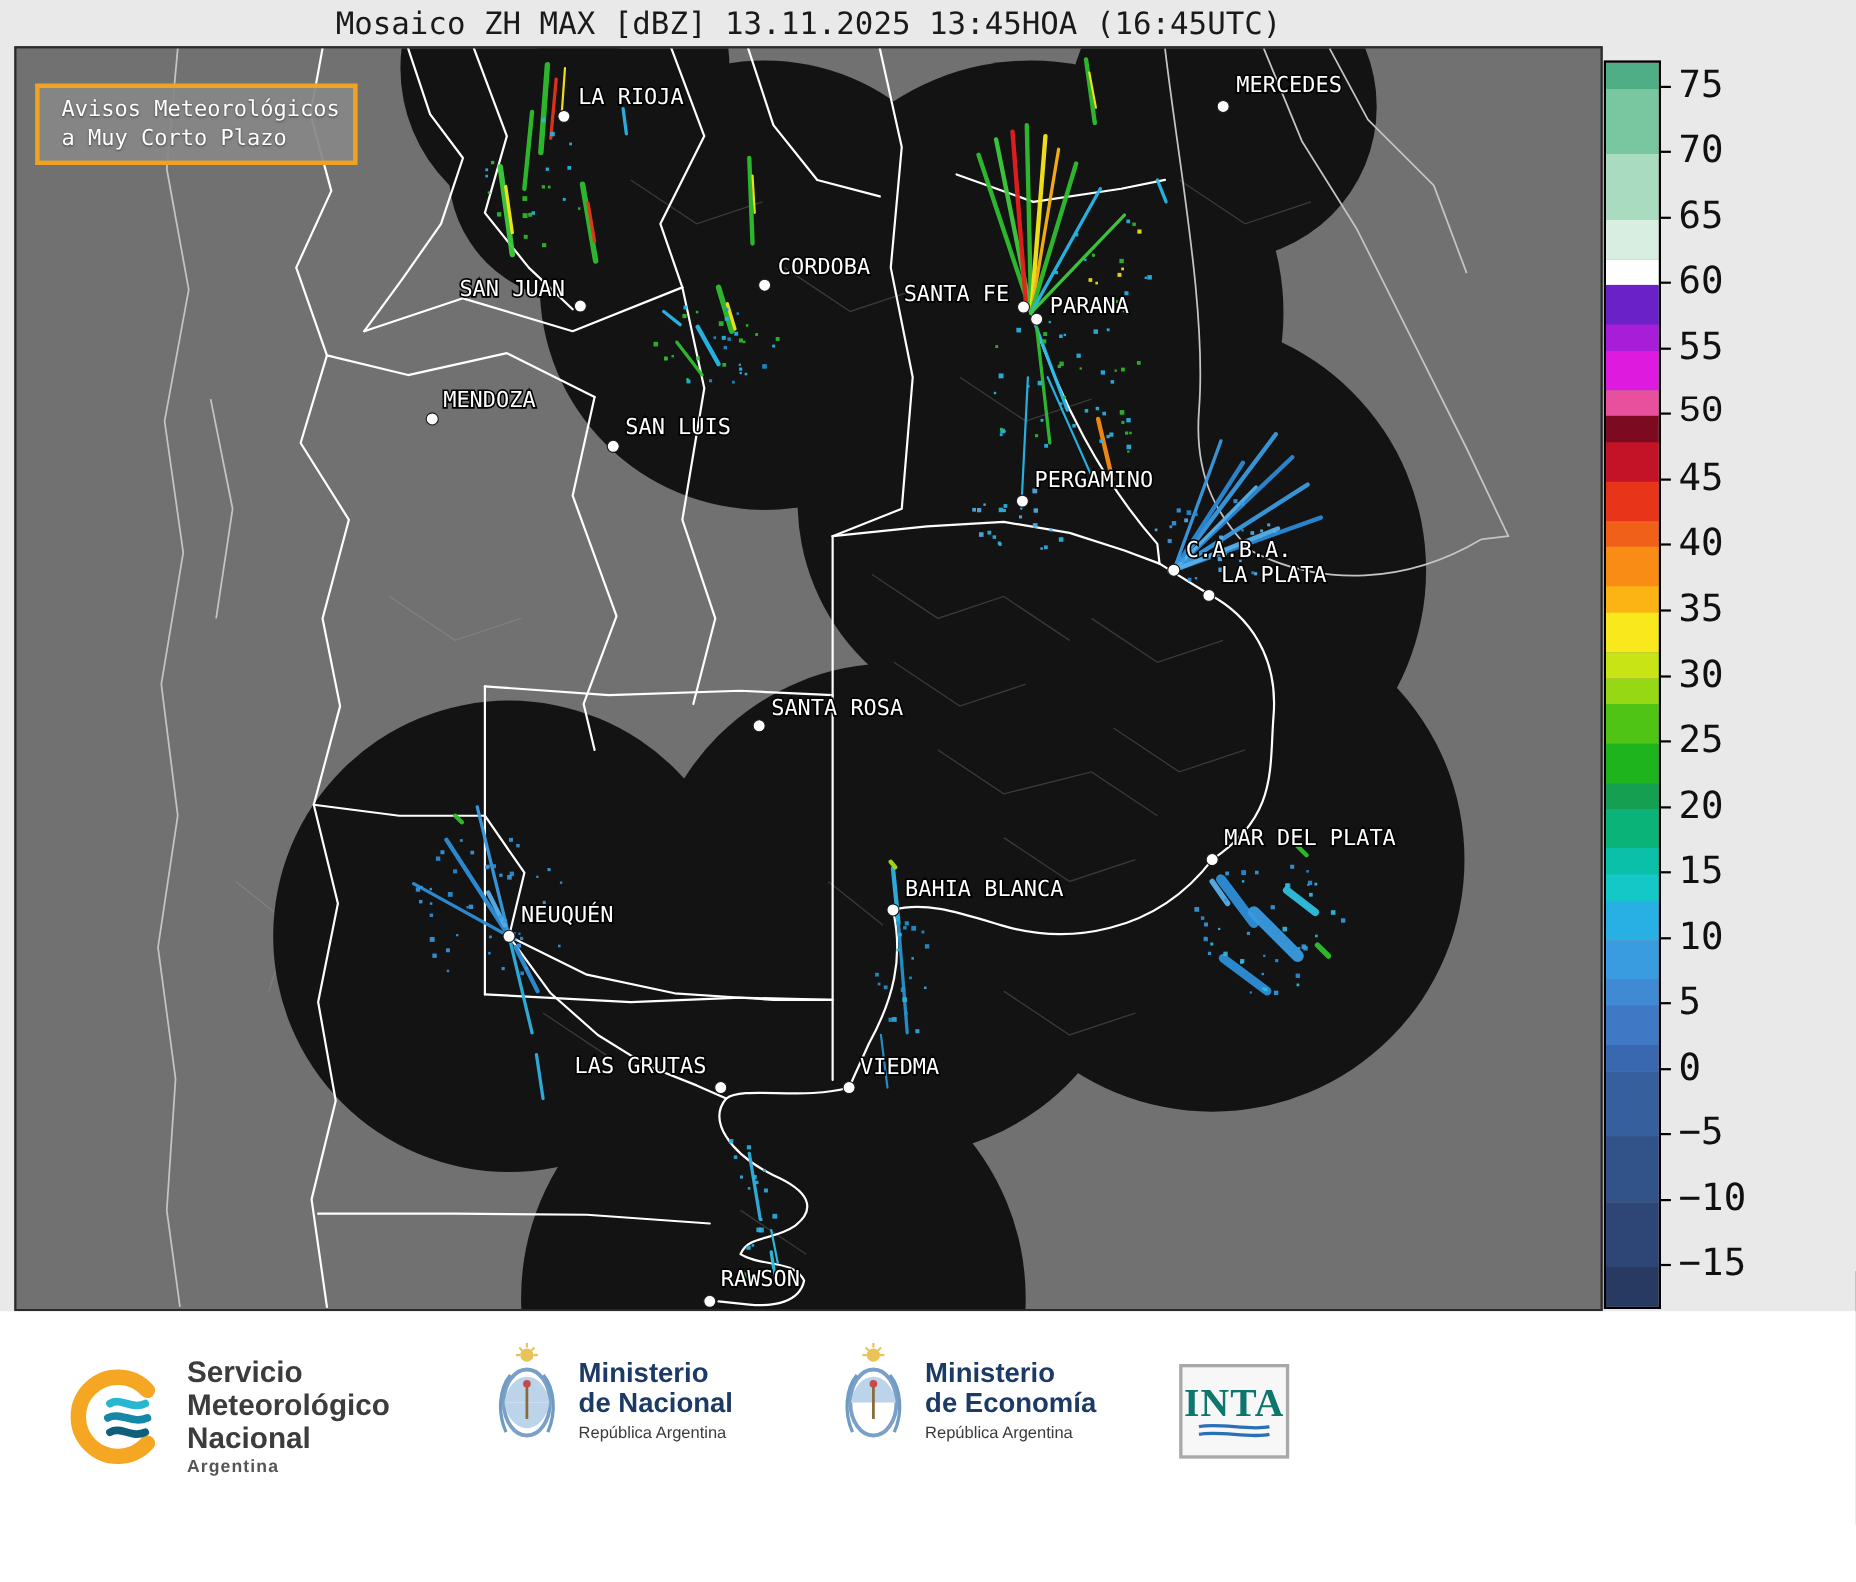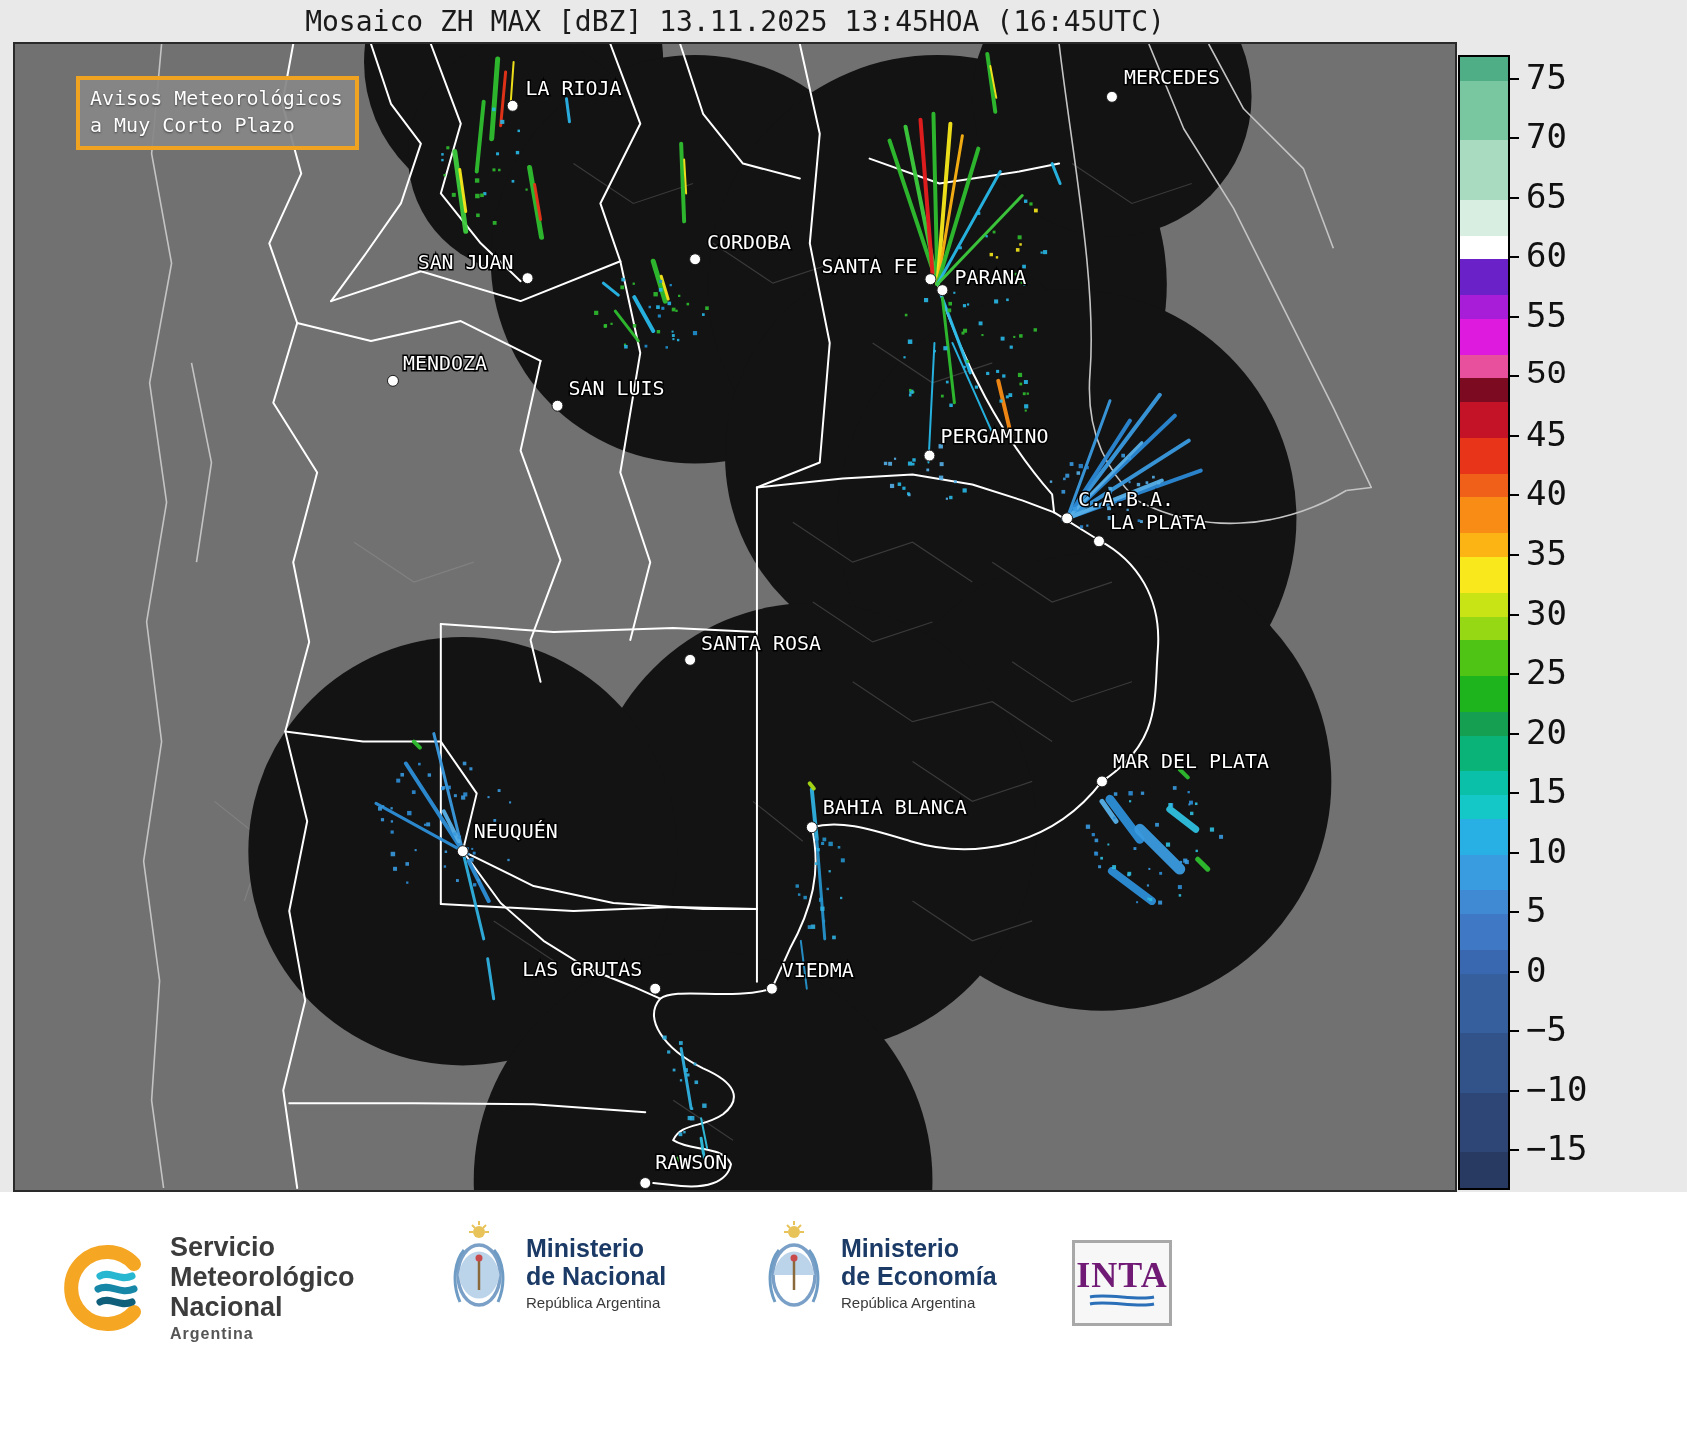--- a/index.html
+++ b/index.html
@@ -14,22 +14,22 @@
   }
   #map{
     position:absolute;left:13px;top:42px;width:1444px;height:1150px;
     border:2px solid #2a2a2a;background:#717171;box-sizing:border-box;
   }
   #map-svg{display:block;width:100%;height:100%}
   #warning-box{
     position:absolute;left:17px;top:32px;z-index:6;
     background:rgba(134,134,134,.93);
     border:4px solid #f0a321;
-    color:#fff;font-size:20px;line-height:27px;padding:5px 12px 7px 10px;
-    text-shadow:0 1px 2px rgba(0,0,0,.55);white-space:nowrap;margin-left:44px;
+    color:#fff;font-size:20px;line-height:27px;padding:5px 12px 7px 20px;
+    text-shadow:0 1px 2px rgba(0,0,0,.55);white-space:nowrap;
   }
   #colorbar{
     position:absolute;left:1458px;top:55px;width:52px;height:1135px;
     border:2px solid #000;box-sizing:border-box;background:#888;overflow:hidden;
   }
   .cb-seg{position:absolute;left:0;width:100%}
   #cb-annot{position:absolute;left:1458px;top:55px;width:220px;height:1135px;pointer-events:none}
   .cb-tick{position:absolute;left:52px;width:9px;height:2px;background:#000}
   .cb-label{
     position:absolute;left:68px;transform:translateY(-54%);
@@ -42,21 +42,21 @@
   .logo-block{position:absolute;display:flex;align-items:center;gap:16px}
   .smn-text .l{font-size:27px;line-height:30px;color:#3c3c3c;font-weight:bold}
   .smn-text .country{font-size:16px;letter-spacing:1px;color:#555;margin-top:3px;font-weight:bold}
   .min-text .l{font-size:25px;line-height:28px;color:#1b3a66;font-weight:bold}
   .min-text .sub{font-size:15px;color:#3a3a3a;margin-top:4px}
   .inta-box{
     width:94px;height:80px;border:3px solid #a8a8a8;background:#f7f7f7;
     display:flex;flex-direction:column;align-items:center;justify-content:center;
   }
   .inta-label{
-    font-family:"Liberation Serif",serif;font-weight:bold;font-size:36px;color:#701a75;
+    font-family:"Liberation Serif",serif;font-weight:bold;font-size:36px;color:#0f766e;
     line-height:36px;letter-spacing:1px;
   }
 </style>
 </head>
 <body>
 
 <div id="title">Mosaico ZH MAX [dBZ] 13.11.2025 13:45HOA (16:45UTC)</div>
 
 <div id="map">
   <svg id="map-svg" viewBox="0 0 1444 1150" preserveAspectRatio="none">

